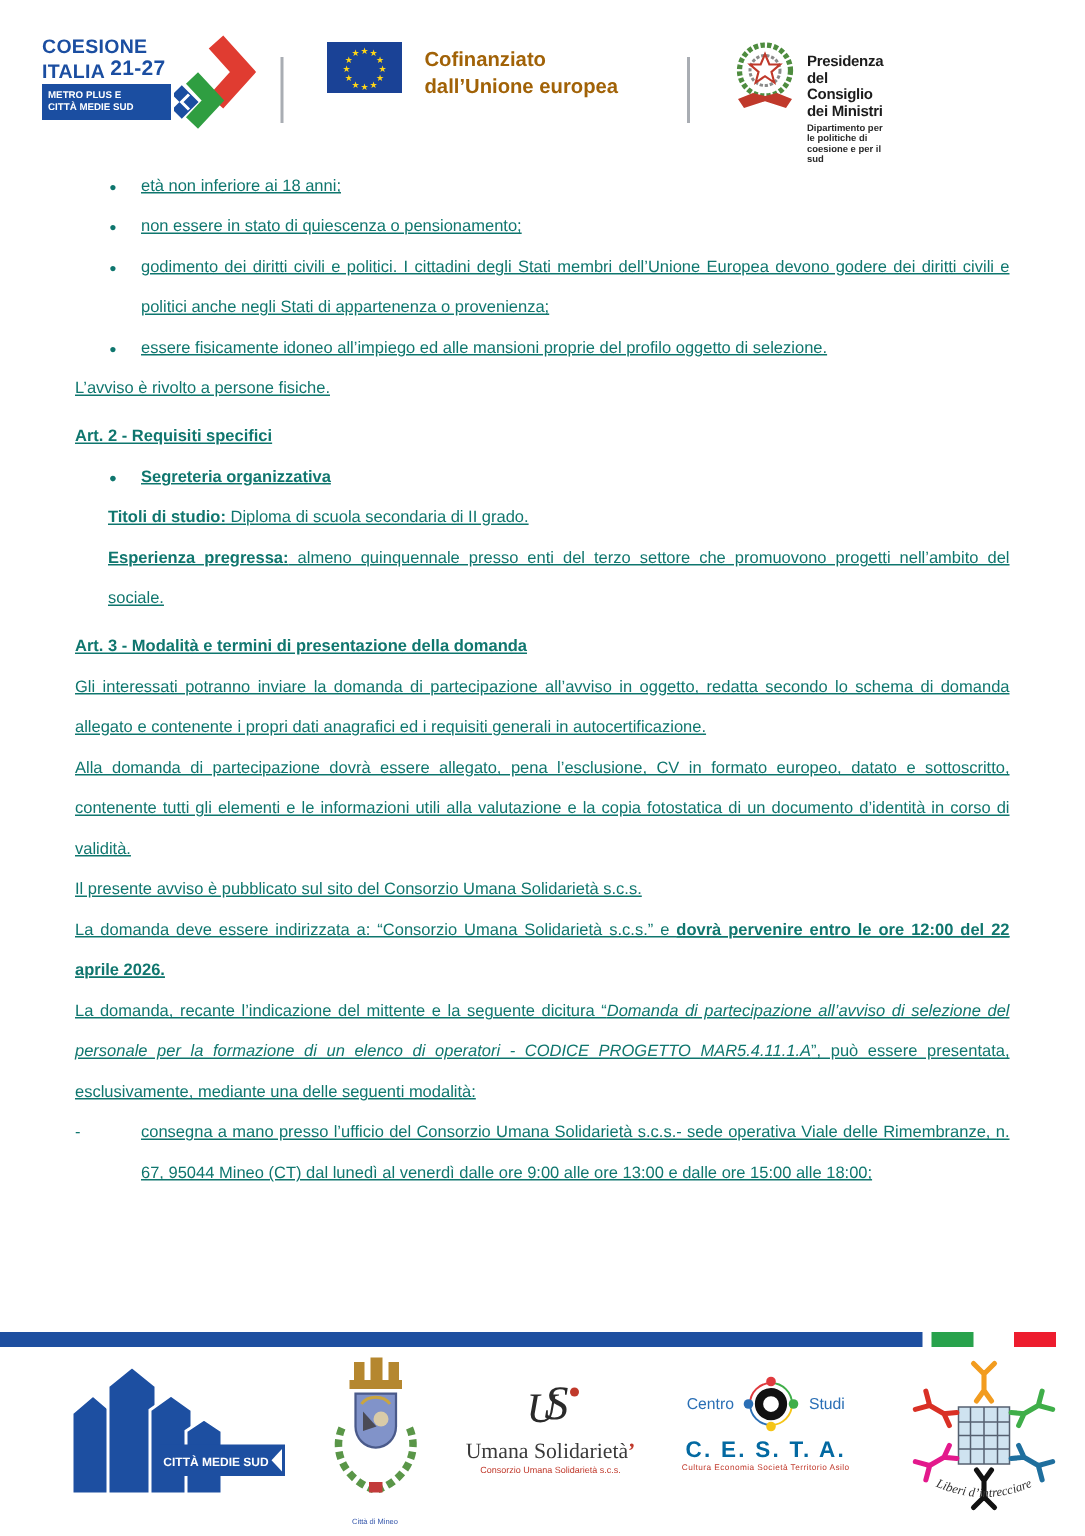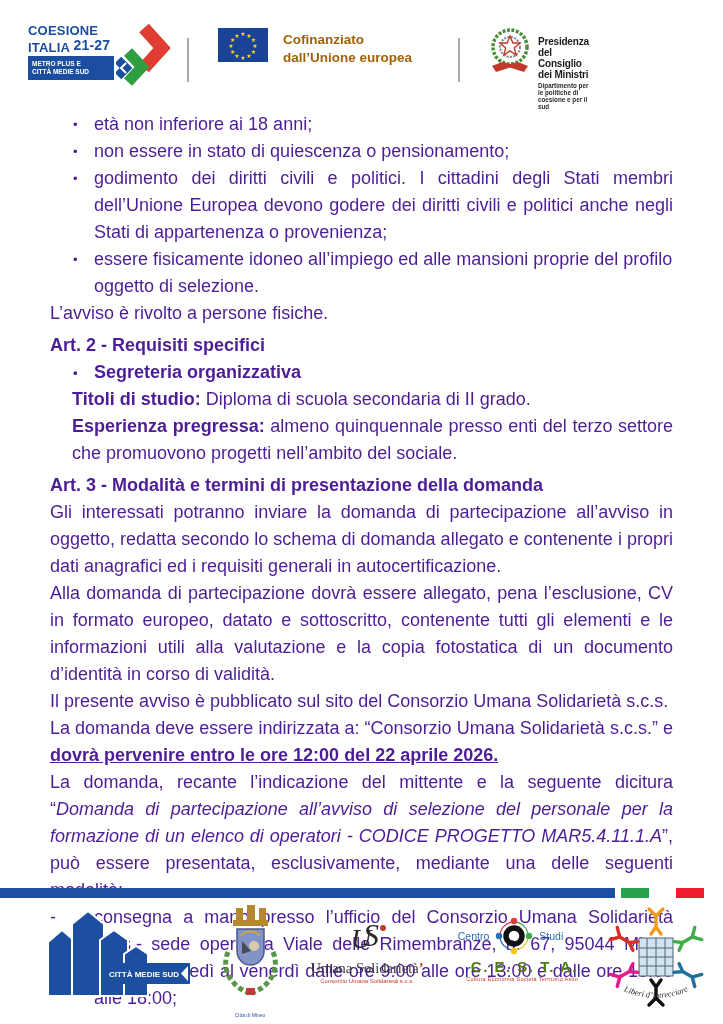--- a/index.html
+++ b/index.html
@@ -17,22 +17,22 @@
   .coes-chevrons{position:absolute;left:88px;top:0px;}
   .hdivider{position:absolute;top:38px;width:1.5px;height:44px;background:#a9adb3;}
   .logo-eu{position:absolute;left:218px;top:28px;}
   .eu-text{position:absolute;left:283px;top:31px;color:#a16207;font-weight:bold;
            font-size:13.5px;line-height:18px;}
   .logo-emblema{position:absolute;left:487px;top:24px;}
   .pres-text{position:absolute;left:538px;top:36px;color:#1c1c1c;}
   .pres-title{font-weight:bold;font-size:10px;letter-spacing:-0.2px;}
   .pres-sub{font-size:6.3px;margin-top:2px;font-weight:bold;color:#2a2a2a;}
   
-  .doc{position:absolute;left:50px;top:111px;width:623px;color:#4c1d95;
-       font-size:18px;line-height:27px;}
+  .doc{position:absolute;left:50px;top:111px;width:623px;color:#0f766e;
+       font-size:11px;line-height:27px;text-decoration:underline;}
   .doc p{margin:0;}
   .just{text-align:justify;}
   .bullet{position:relative;padding-left:44px;}
   .bullet::before{content:"•";position:absolute;left:23px;top:0;font-size:13px;}
   .indent1{padding-left:22px;}
   .art-title{text-align:left;font-weight:bold;margin-top:5px !important;}
   .bold{font-weight:bold;}
   .bu{font-weight:bold;text-decoration:underline;}
   .it{font-style:italic;}
   .dash-item{position:relative;padding-left:44px;}
@@ -40,23 +40,23 @@
   
   .footer-bar{position:absolute;top:888px;height:10px;}
   .fb-blue{left:0;width:615px;background:#1e4fa0;}
   .fb-green{left:621px;width:28px;background:#28a24c;}
   .fb-red{left:676px;width:28px;background:#ed1c2e;}
   .flogo{position:absolute;}
   .umana{left:297px;top:916px;width:140px;text-align:center;}
   .umana-title{font-family:"Liberation Serif",serif;font-size:14.5px;color:#3a3a3a;margin-top:2px;}
   .umana-accent{color:#c0392b;font-weight:bold;}
   .umana-sub{font-size:6px;color:#c0392b;margin-top:1px;}
-  .cesta{left:443px;top:916px;width:135px;text-align:right;color:#2a6fb5;}
+  .cesta{left:443px;top:916px;width:135px;text-align:center;color:#2a6fb5;}
   .cesta-row{display:flex;align-items:center;justify-content:center;gap:5px;font-size:10.5px;}
-  .cesta-acr{font-size:15px;letter-spacing:1.5px;margin-top:2px;font-weight:bold;color:#4d7c0f;}
+  .cesta-acr{font-size:15px;letter-spacing:1.5px;margin-top:2px;font-weight:bold;color:#0369a1;}
   .cesta-sub{font-size:5.5px;color:#c0392b;margin-top:1px;letter-spacing:.3px;}
   .mineo-caption{position:absolute;left:0;top:112px;width:100%;text-align:center;
                  font-size:5px;color:#3355aa;}
 </style>
 </head>
 <body>
 
 <div class="page">
 
   <div class="header">

